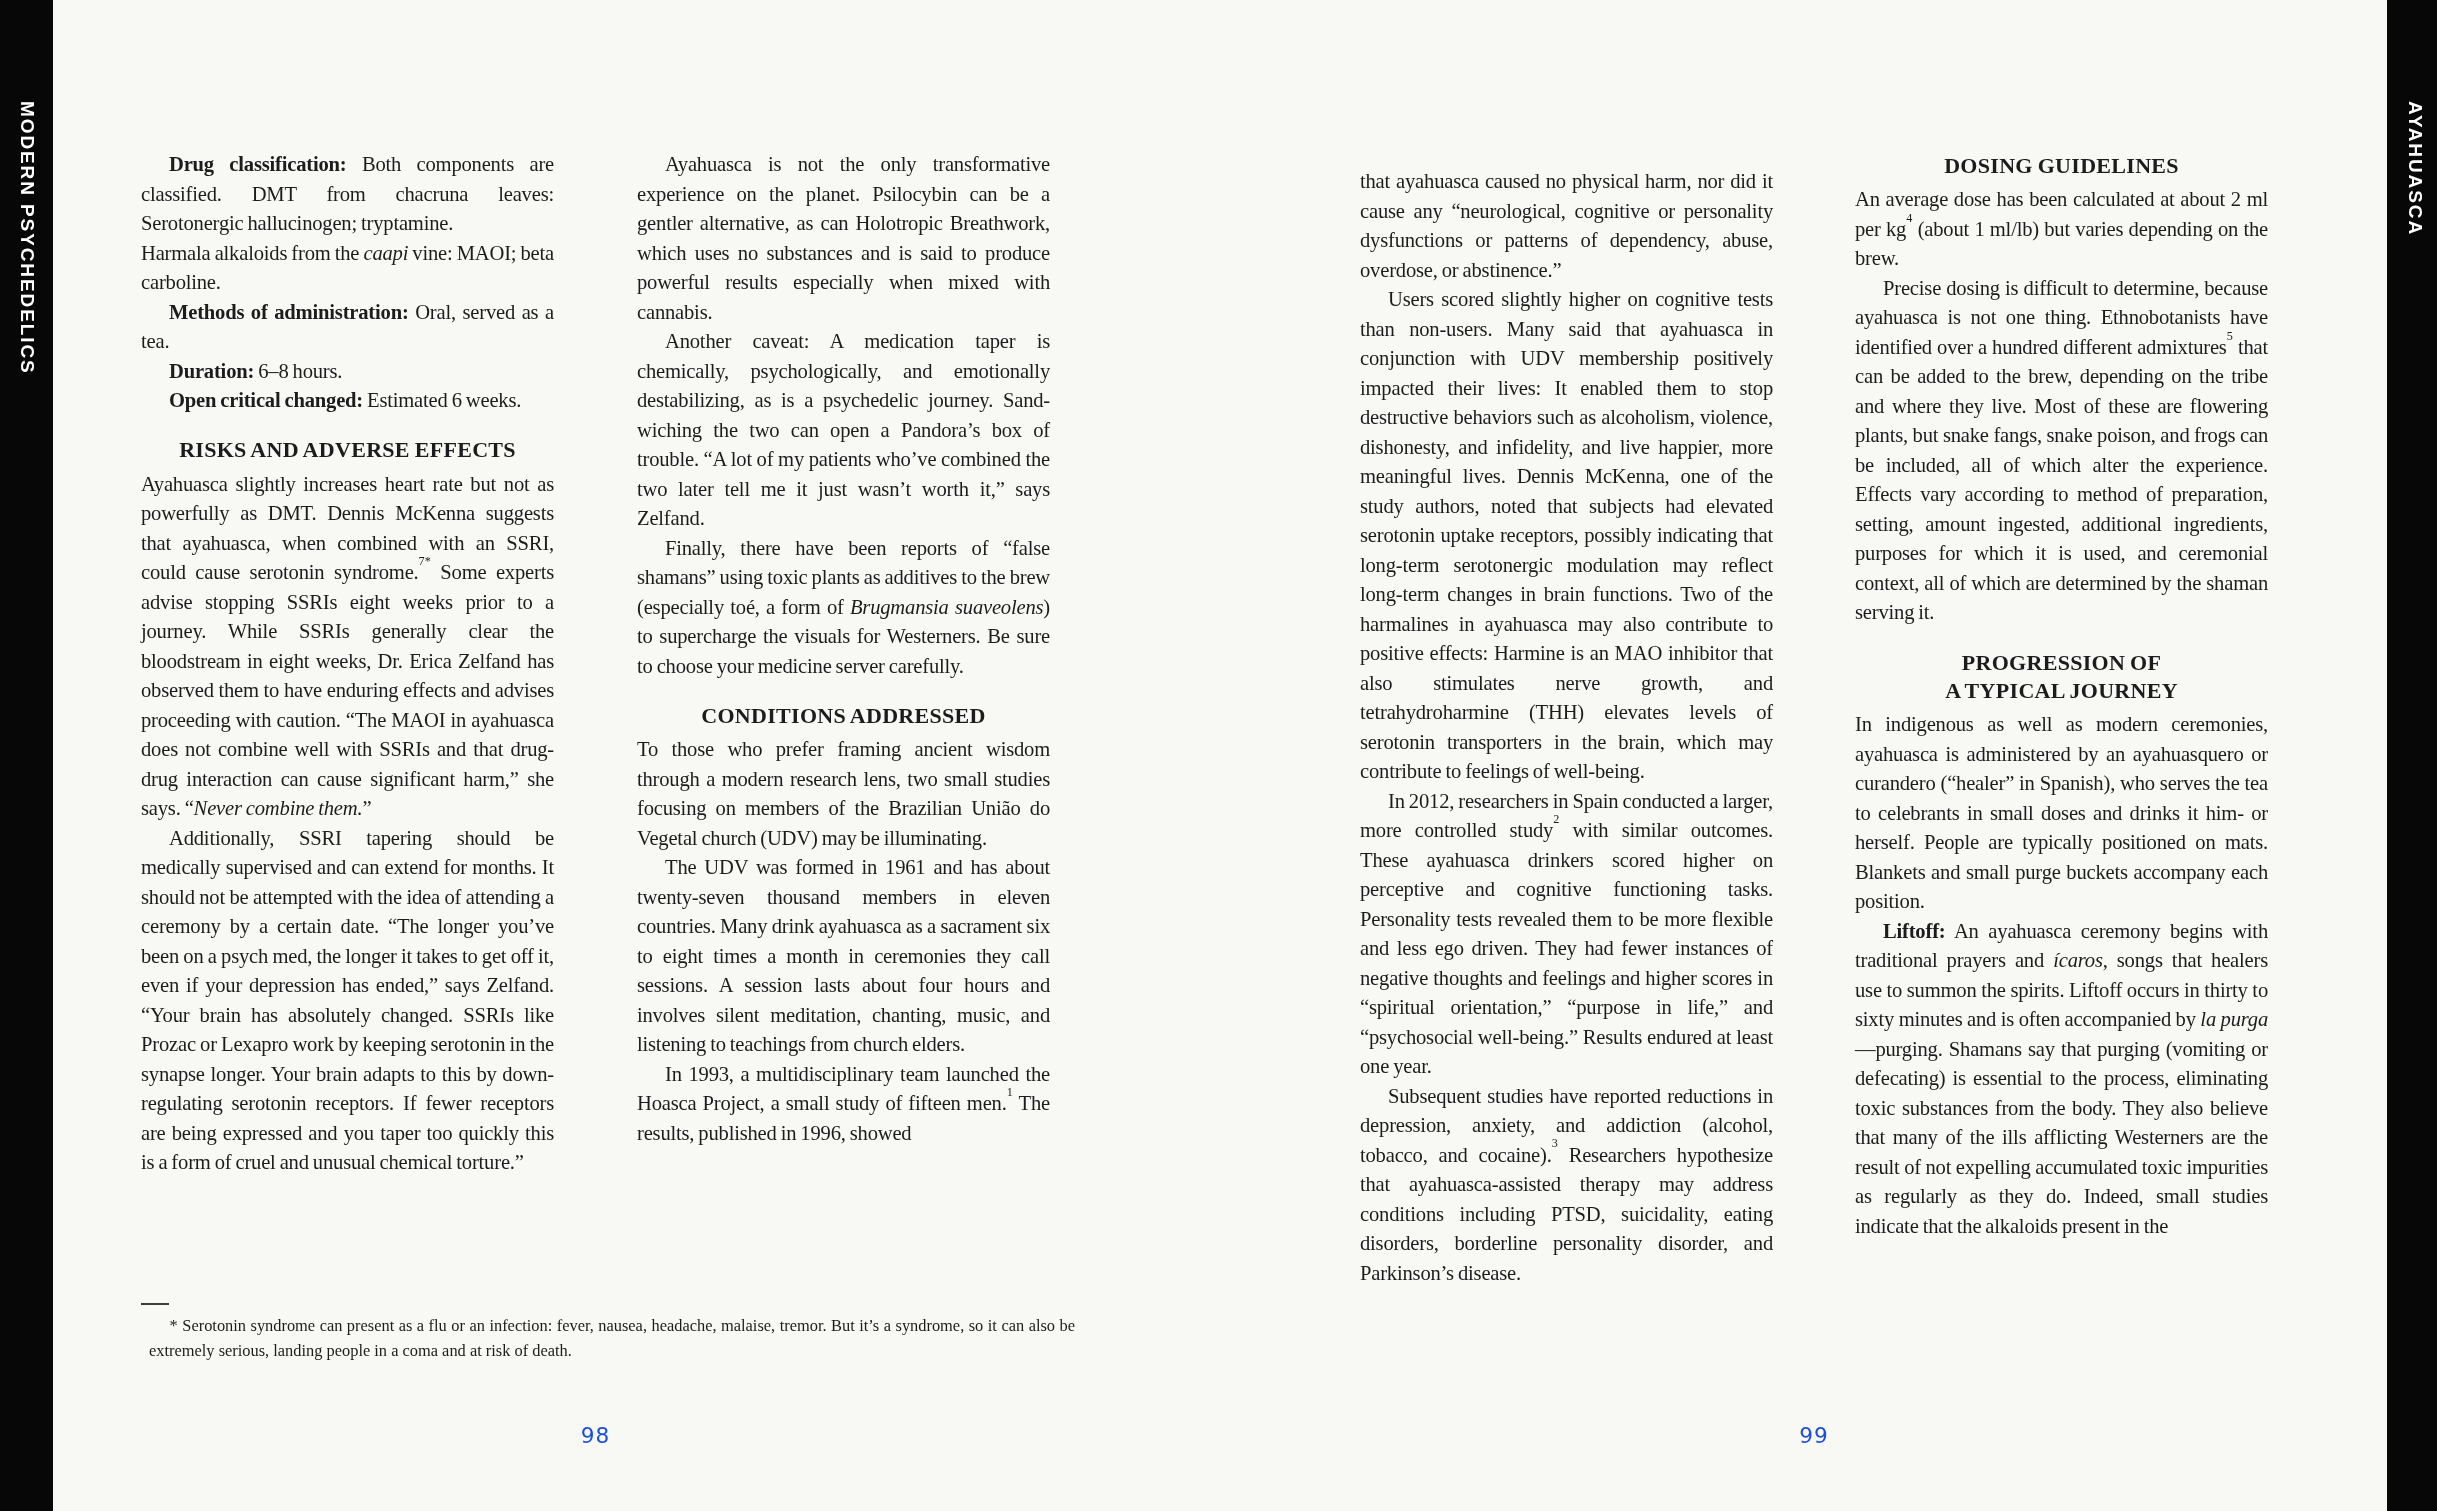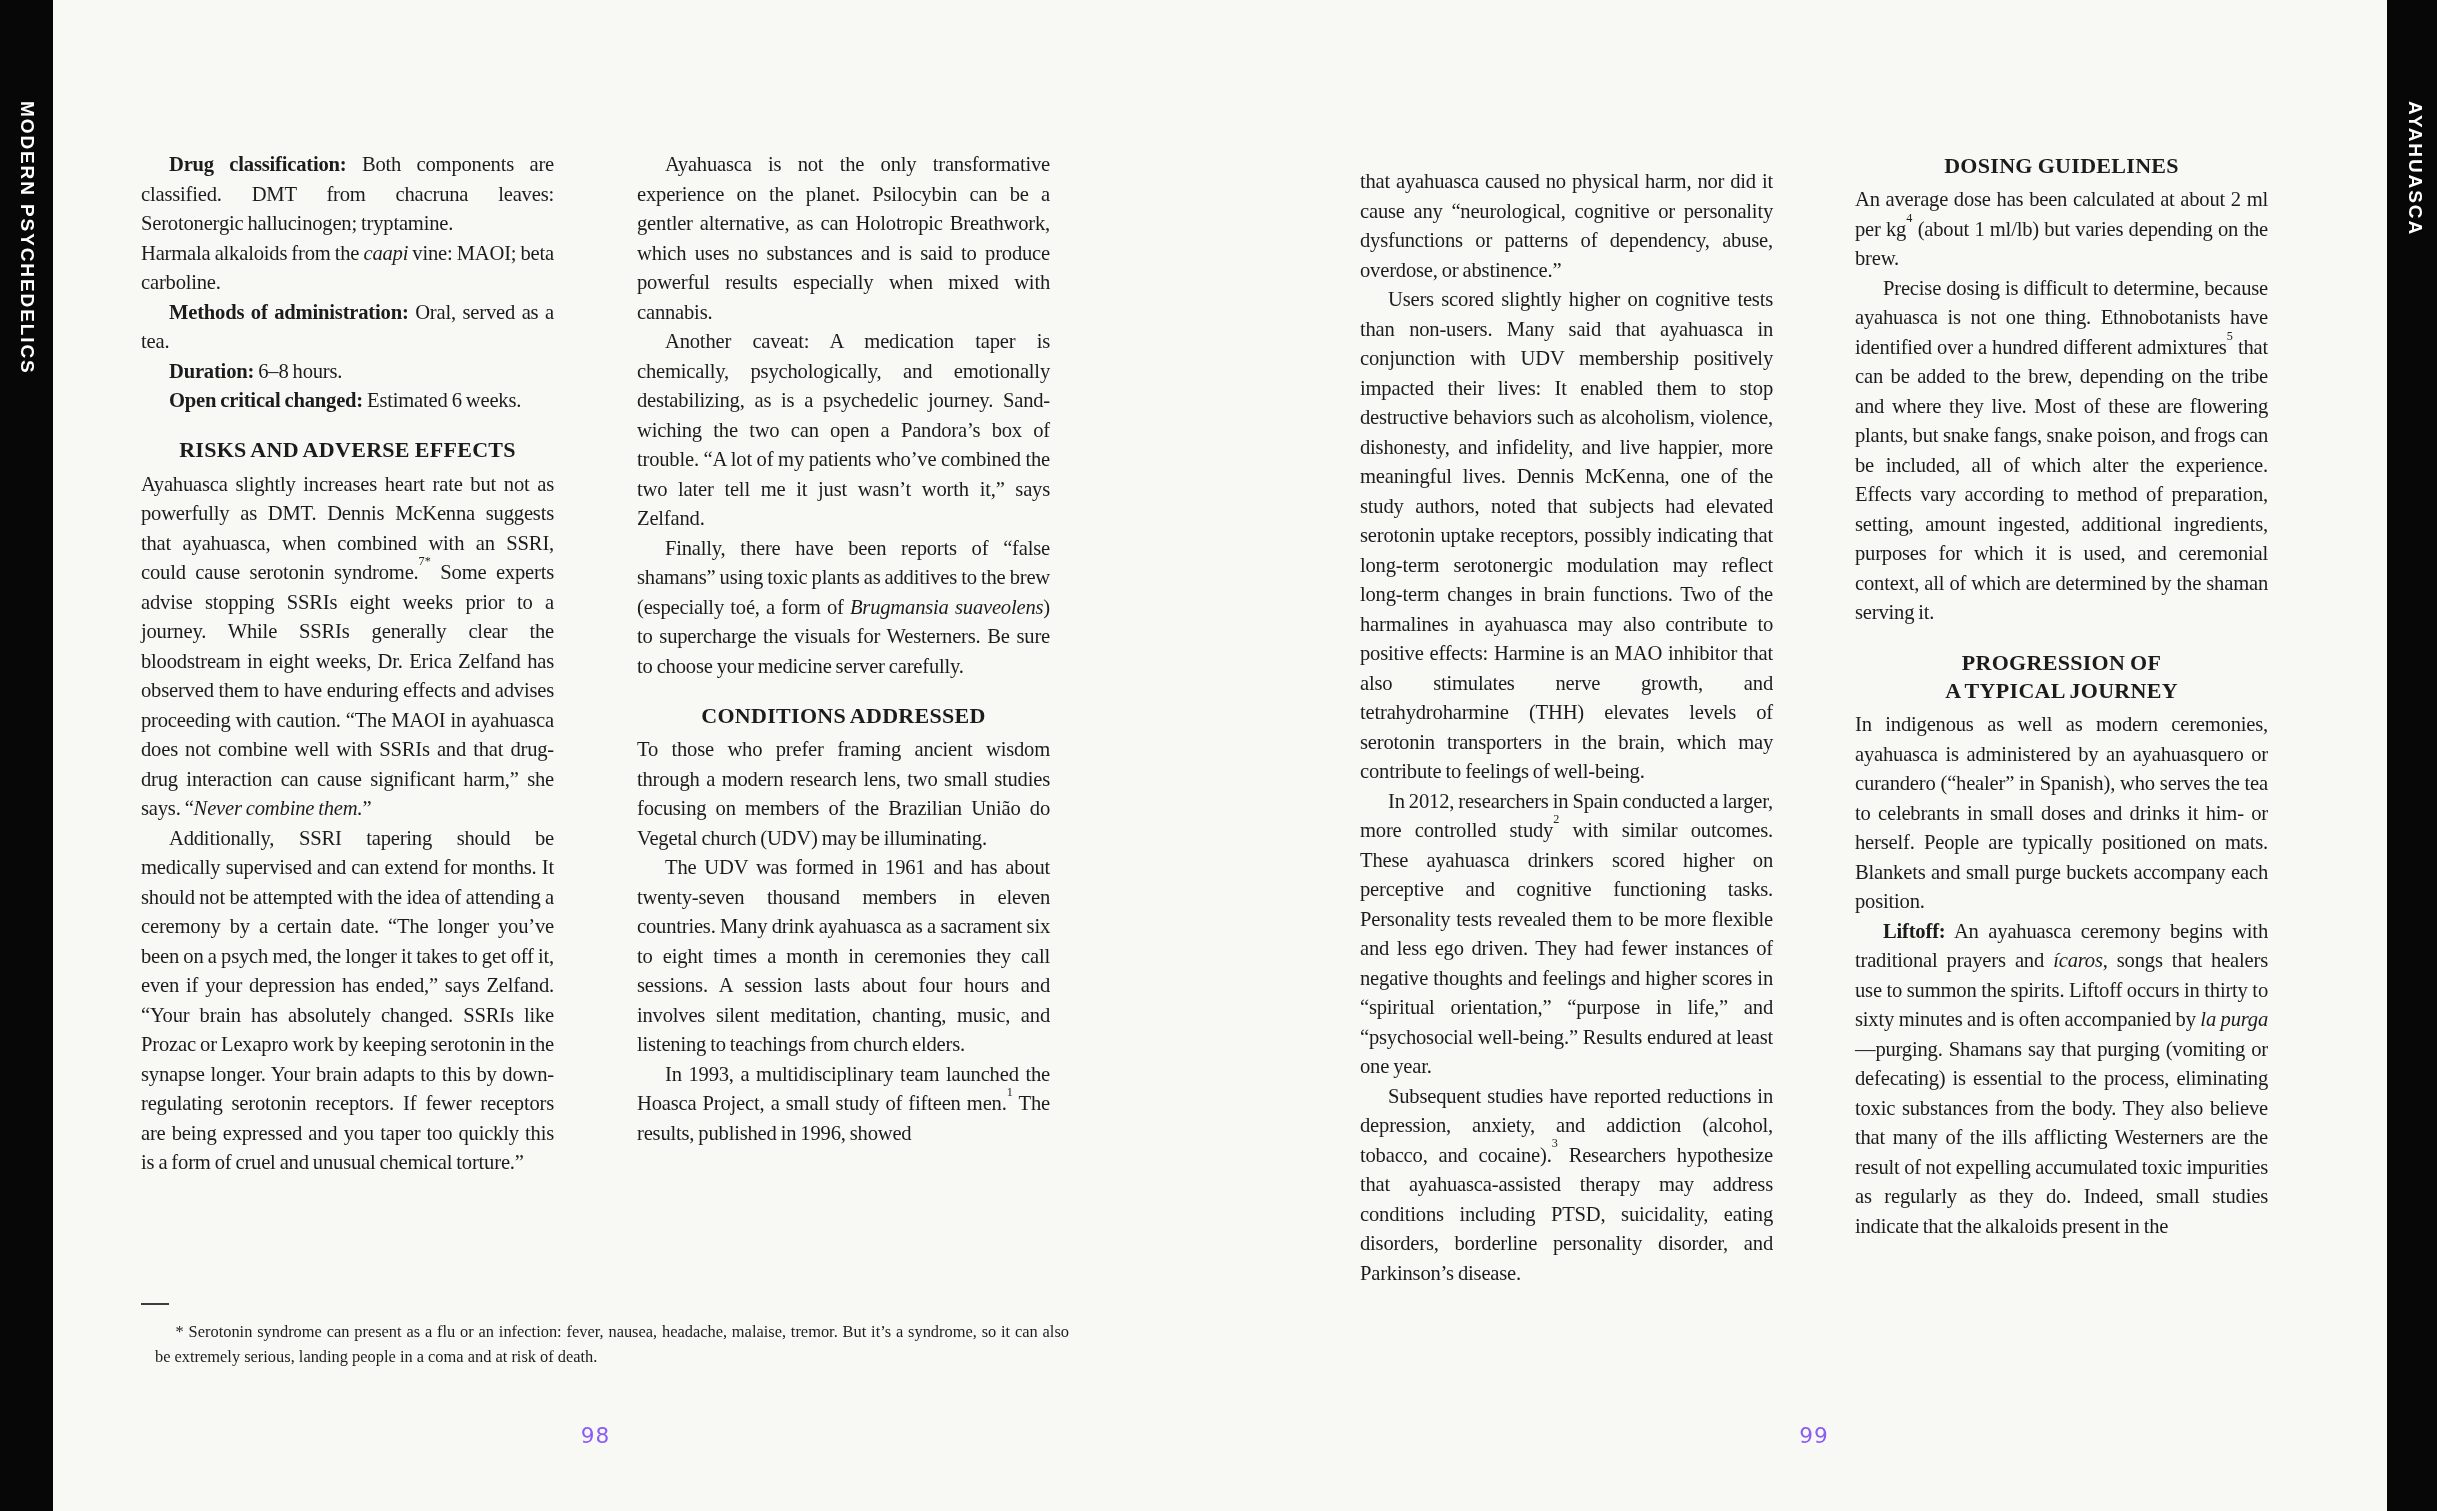--- a/index.html
+++ b/index.html
@@ -80,29 +80,29 @@
     font-size: 16.4px;
     line-height: 25px;
     text-align: justify;
   }
   .footnote .rule {
     width: 28px;
     height: 1.9px;
     background: #3c3c3c;
     margin-bottom: 8.4px;
   }
-  .footnote p { margin: 14px; text-indent: 20.6px; }
+  .footnote p { margin: 8px; text-indent: 20.6px; }
 
   .pagenum {
     position: absolute;
     top: 1423px;
     font-family: "DejaVu Sans", sans-serif;
     font-size: 21.6px;
     letter-spacing: 0.9px;
-    color: #8b5cf6;
+    color: #1d4ed8;
     text-align: center;
   }
   .pagenum.p98 { left: 141px;  width: 909px; }
   .pagenum.p99 { left: 1360px; width: 908px; }
 </style>
 </head>
 <body>
 
 <div class="spread">
 

